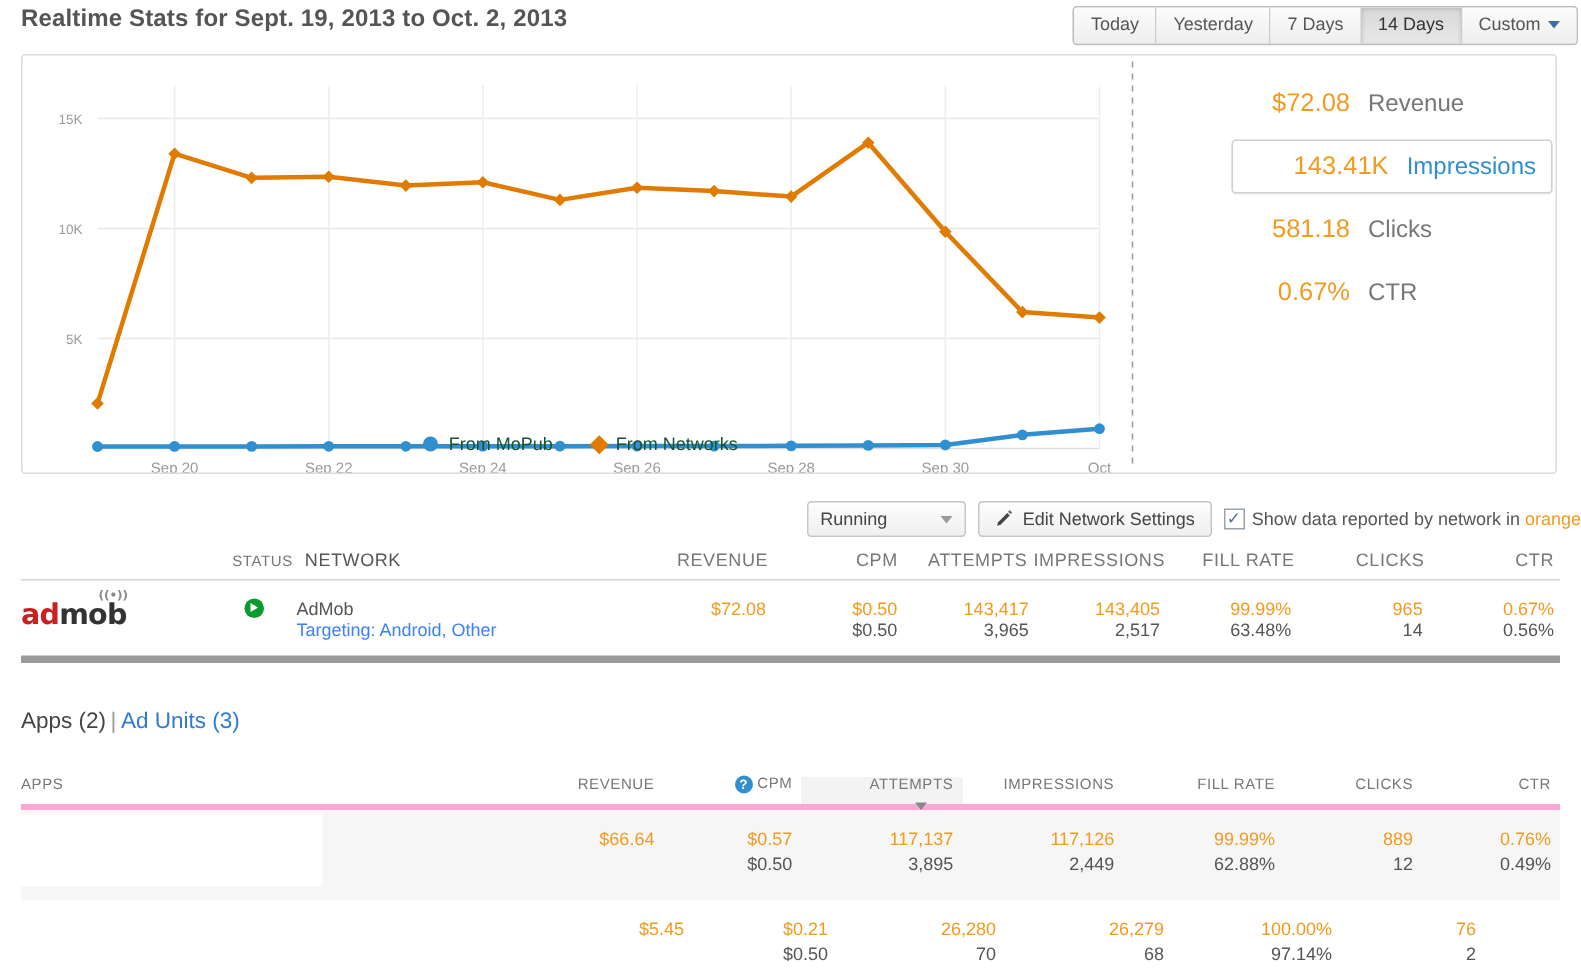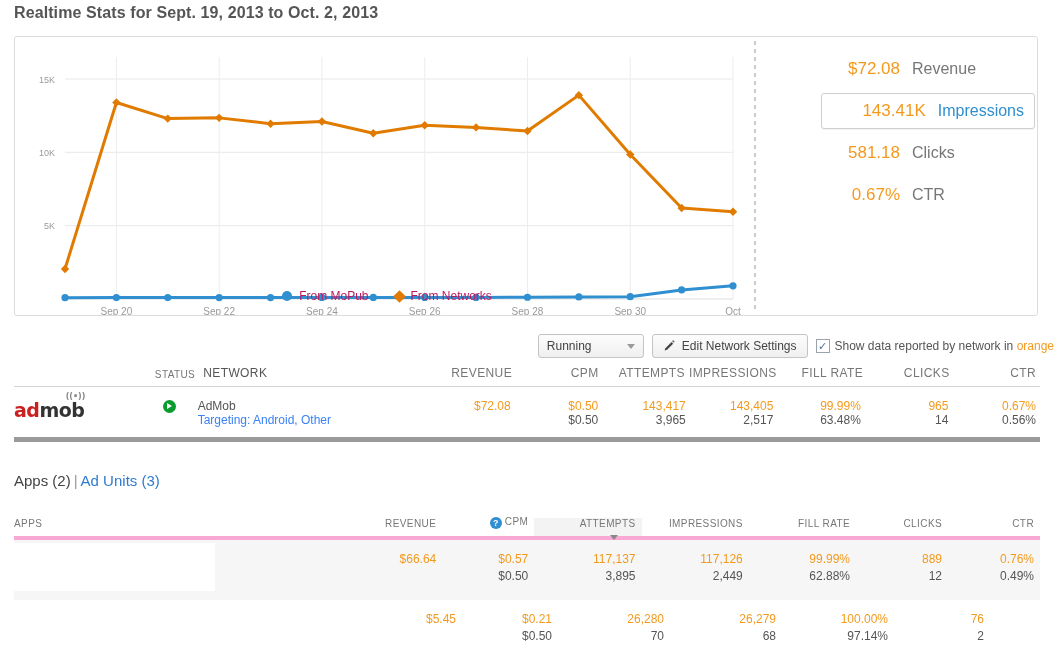--- a/index.html
+++ b/index.html
@@ -32,21 +32,21 @@
     border-top:5px solid #3b6ea8;vertical-align:middle;}
 
   
   .chart-panel{position:absolute;left:14px;top:36px;width:1024px;height:280px;
     border:1px solid #dcdcdc;border-radius:3px;background:#fff;box-sizing:border-box;}
   .plot{position:absolute;left:0;top:0;width:744px;height:278px;}
   .plot svg{display:block;}
   .ylab{font-size:9px;fill:#9a9a9a;}
   .xlab{font-size:10px;fill:#9a9a9a;}
   .legend{position:absolute;left:0;top:252px;width:744px;
-    display:flex;justify-content:center;gap:26px;font-size:12px;color:#be185d;}
+    display:flex;justify-content:center;gap:26px;font-size:12px;color:#14532d;}
   .legend-item{display:flex;align-items:center;gap:7px;}
   .lg-dot{width:10px;height:10px;border-radius:50%;background:#2f8fd0;}
   .lg-dia{width:9px;height:9px;background:#e07b00;transform:rotate(45deg);}
 
   .stats{position:absolute;left:762px;top:14px;width:258px;}
   .stat-row{display:flex;align-items:baseline;justify-content:flex-start;
     padding:7px 10px;border:1px solid transparent;border-radius:3px;margin-bottom:6px;}
   .stat-row.sel{border-color:#cfcfcf;background:#fff;box-shadow:0 1px 1px rgba(0,0,0,.05);margin-left:44px;}
   .stat-val{font-size:17px;color:#f39a1e;width:112px;text-align:right;white-space:nowrap;}
   .stat-lbl{font-size:16px;color:#777;margin-left:12px;white-space:nowrap;}
@@ -122,20 +122,27 @@
   .ap-cell.wide{width:112px;}
   .ap-cell .l2{margin-top:3px;}
 </style>
 </head>
 <body>
 
 <div class="page">
 
   <div class="header">
     <div class="page-title">Realtime Stats for Sept. 19, 2013 to Oct. 2, 2013</div>
+    <div class="range-group">
+      <div class="range-btn">Today</div>
+      <div class="range-btn">Yesterday</div>
+      <div class="range-btn">7 Days</div>
+      <div class="range-btn active">14 Days</div>
+      <div class="range-btn"><span>Custom</span><span class="caret"></span></div>
+    </div>
   </div>
 
   <div class="chart-panel">
     <div class="plot">
       <svg width="744" height="278" viewBox="0 0 744 278" id="chart-svg">
           <line x1="50" y1="188.66666666666669" x2="718" y2="188.66666666666669" stroke="#e8e8e8" stroke-width="1"></line>
           <text x="40" y="192.16666666666669" text-anchor="end" class="ylab">5K</text>
           <line x1="50" y1="115.33333333333334" x2="718" y2="115.33333333333334" stroke="#e8e8e8" stroke-width="1"></line>
           <text x="40" y="118.83333333333334" text-anchor="end" class="ylab">10K</text>
           <line x1="50" y1="42" x2="718" y2="42" stroke="#e8e8e8" stroke-width="1"></line>

